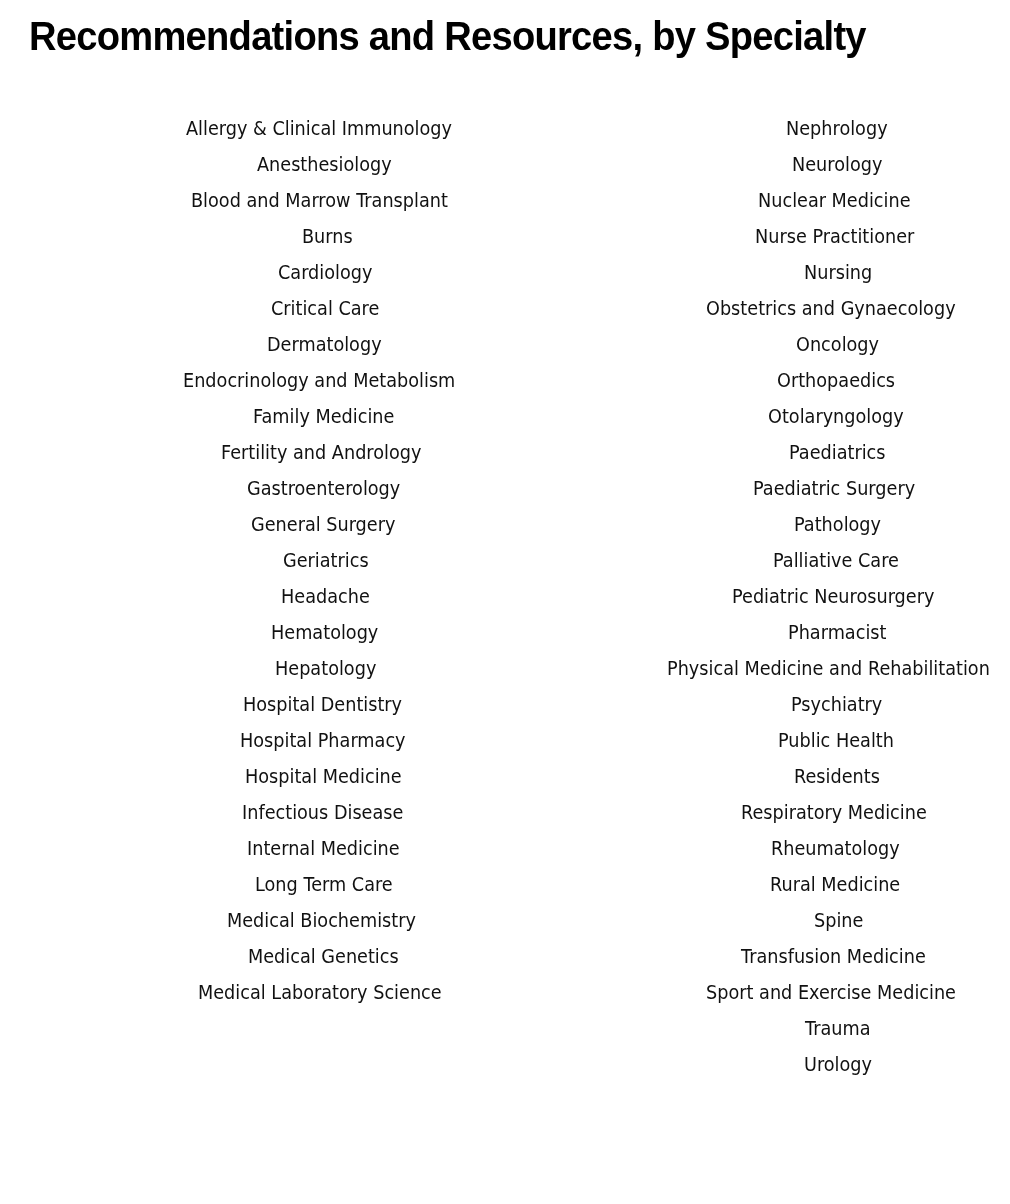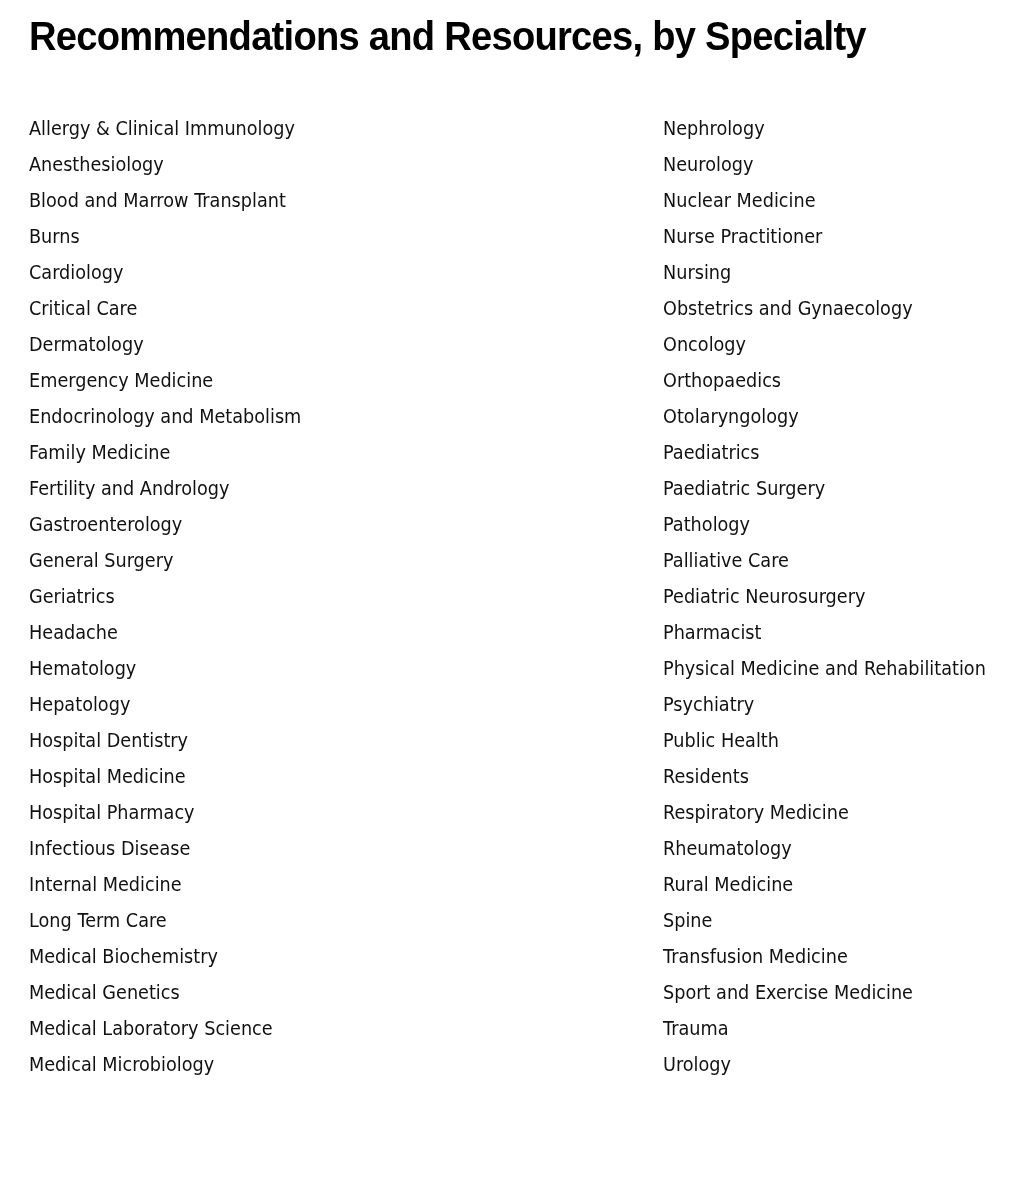--- a/index.html
+++ b/index.html
@@ -29,20 +29,21 @@
       white-space: nowrap;
       transform: scaleX(0.93);
       transform-origin: left center;
     }
     .col {
       position: absolute;
       top: 110px;
       margin: 0;
       padding: 0;
       list-style: none;
+      text-align: center;
     }
     .col-left { left: 29px; width: 600px; }
     .col-right { left: 663px; width: 355px; }
     .col li {
       height: 36px;
       line-height: 36px;
       font-size: 19px;
       white-space: nowrap;
     }
     .col li a {
@@ -60,40 +61,38 @@
 <h1 class="page-title">Recommendations and Resources, by Specialty</h1>
 
 <ul class="col col-left">
   <li><a>Allergy &amp; Clinical Immunology</a></li>
   <li><a>Anesthesiology</a></li>
   <li><a>Blood and Marrow Transplant</a></li>
   <li><a>Burns</a></li>
   <li><a>Cardiology</a></li>
   <li><a>Critical Care</a></li>
   <li><a>Dermatology</a></li>
-  <li><a>Emergency Medicine</a></li>
   <li><a>Endocrinology and Metabolism</a></li>
   <li><a>Family Medicine</a></li>
   <li><a>Fertility and Andrology</a></li>
   <li><a>Gastroenterology</a></li>
   <li><a>General Surgery</a></li>
   <li><a>Geriatrics</a></li>
   <li><a>Headache</a></li>
   <li><a>Hematology</a></li>
   <li><a>Hepatology</a></li>
   <li><a>Hospital Dentistry</a></li>
+  <li><a>Hospital Pharmacy</a></li>
   <li><a>Hospital Medicine</a></li>
-  <li><a>Hospital Pharmacy</a></li>
   <li><a>Infectious Disease</a></li>
   <li><a>Internal Medicine</a></li>
   <li><a>Long Term Care</a></li>
   <li><a>Medical Biochemistry</a></li>
   <li><a>Medical Genetics</a></li>
   <li><a>Medical Laboratory Science</a></li>
-  <li><a>Medical Microbiology</a></li>
 </ul>
 
 <ul class="col col-right">
   <li><a>Nephrology</a></li>
   <li><a>Neurology</a></li>
   <li><a>Nuclear Medicine</a></li>
   <li><a>Nurse Practitioner</a></li>
   <li><a>Nursing</a></li>
   <li><a>Obstetrics and Gynaecology</a></li>
   <li><a>Oncology</a></li>

